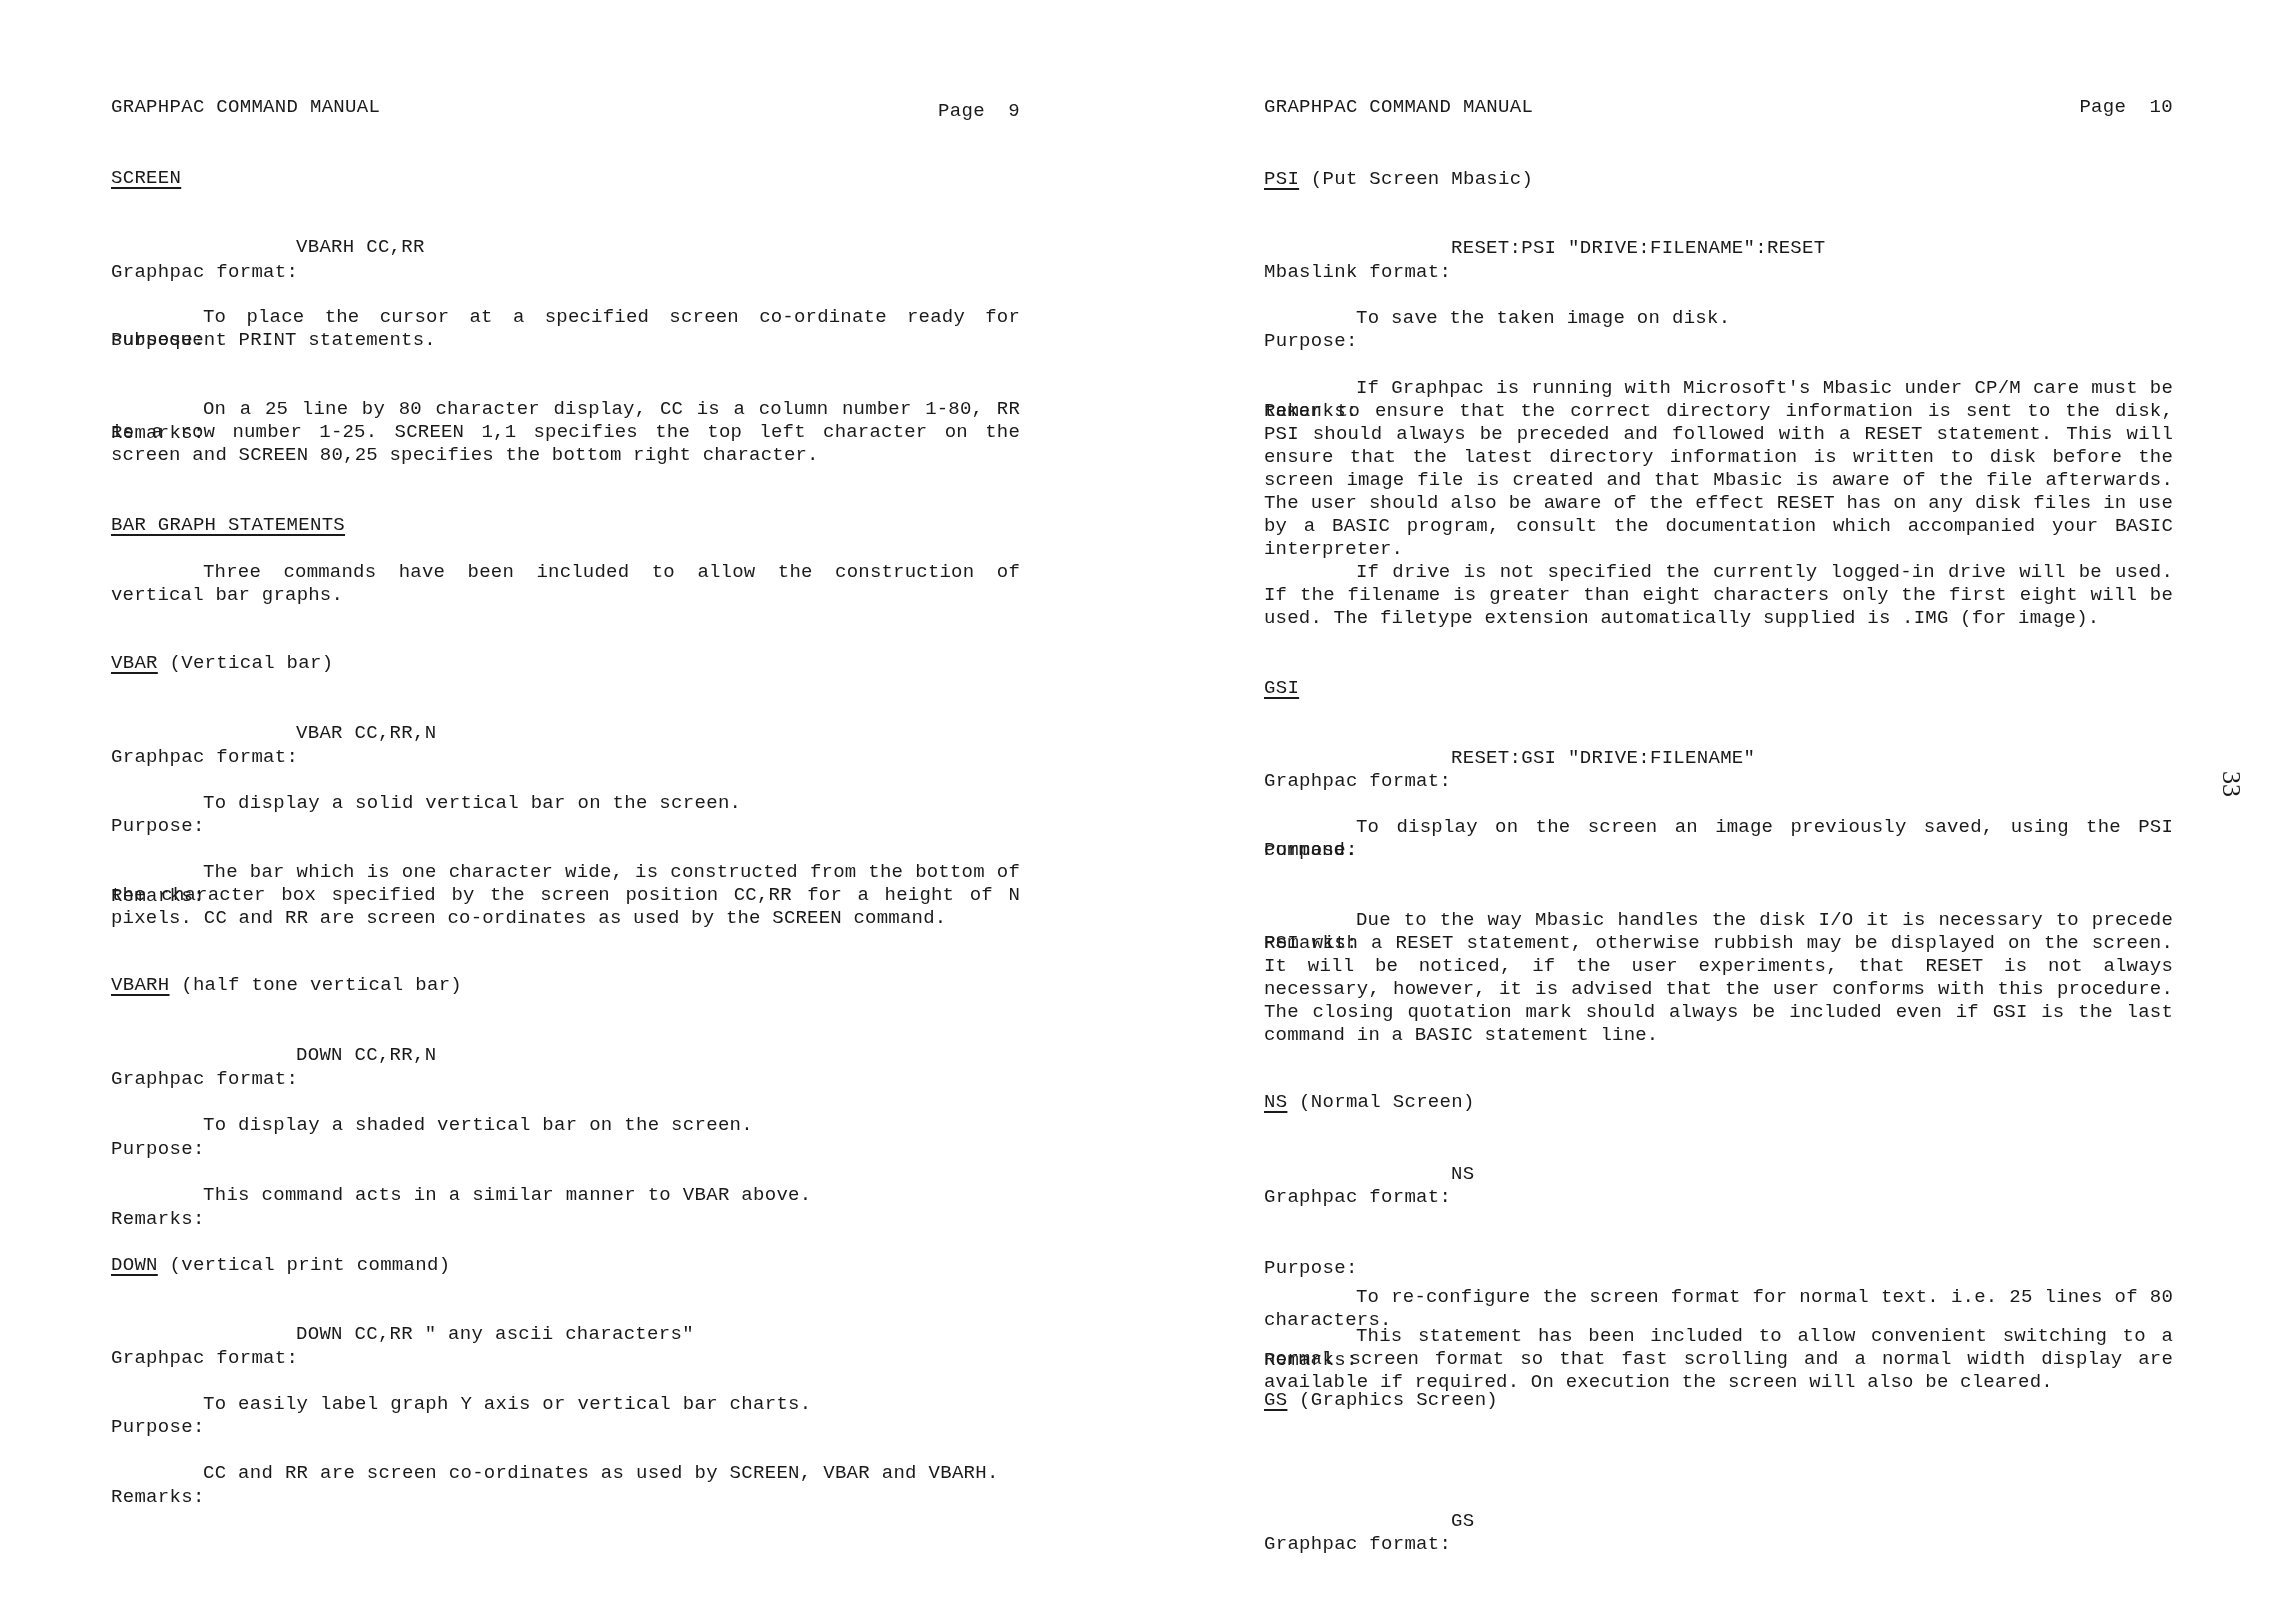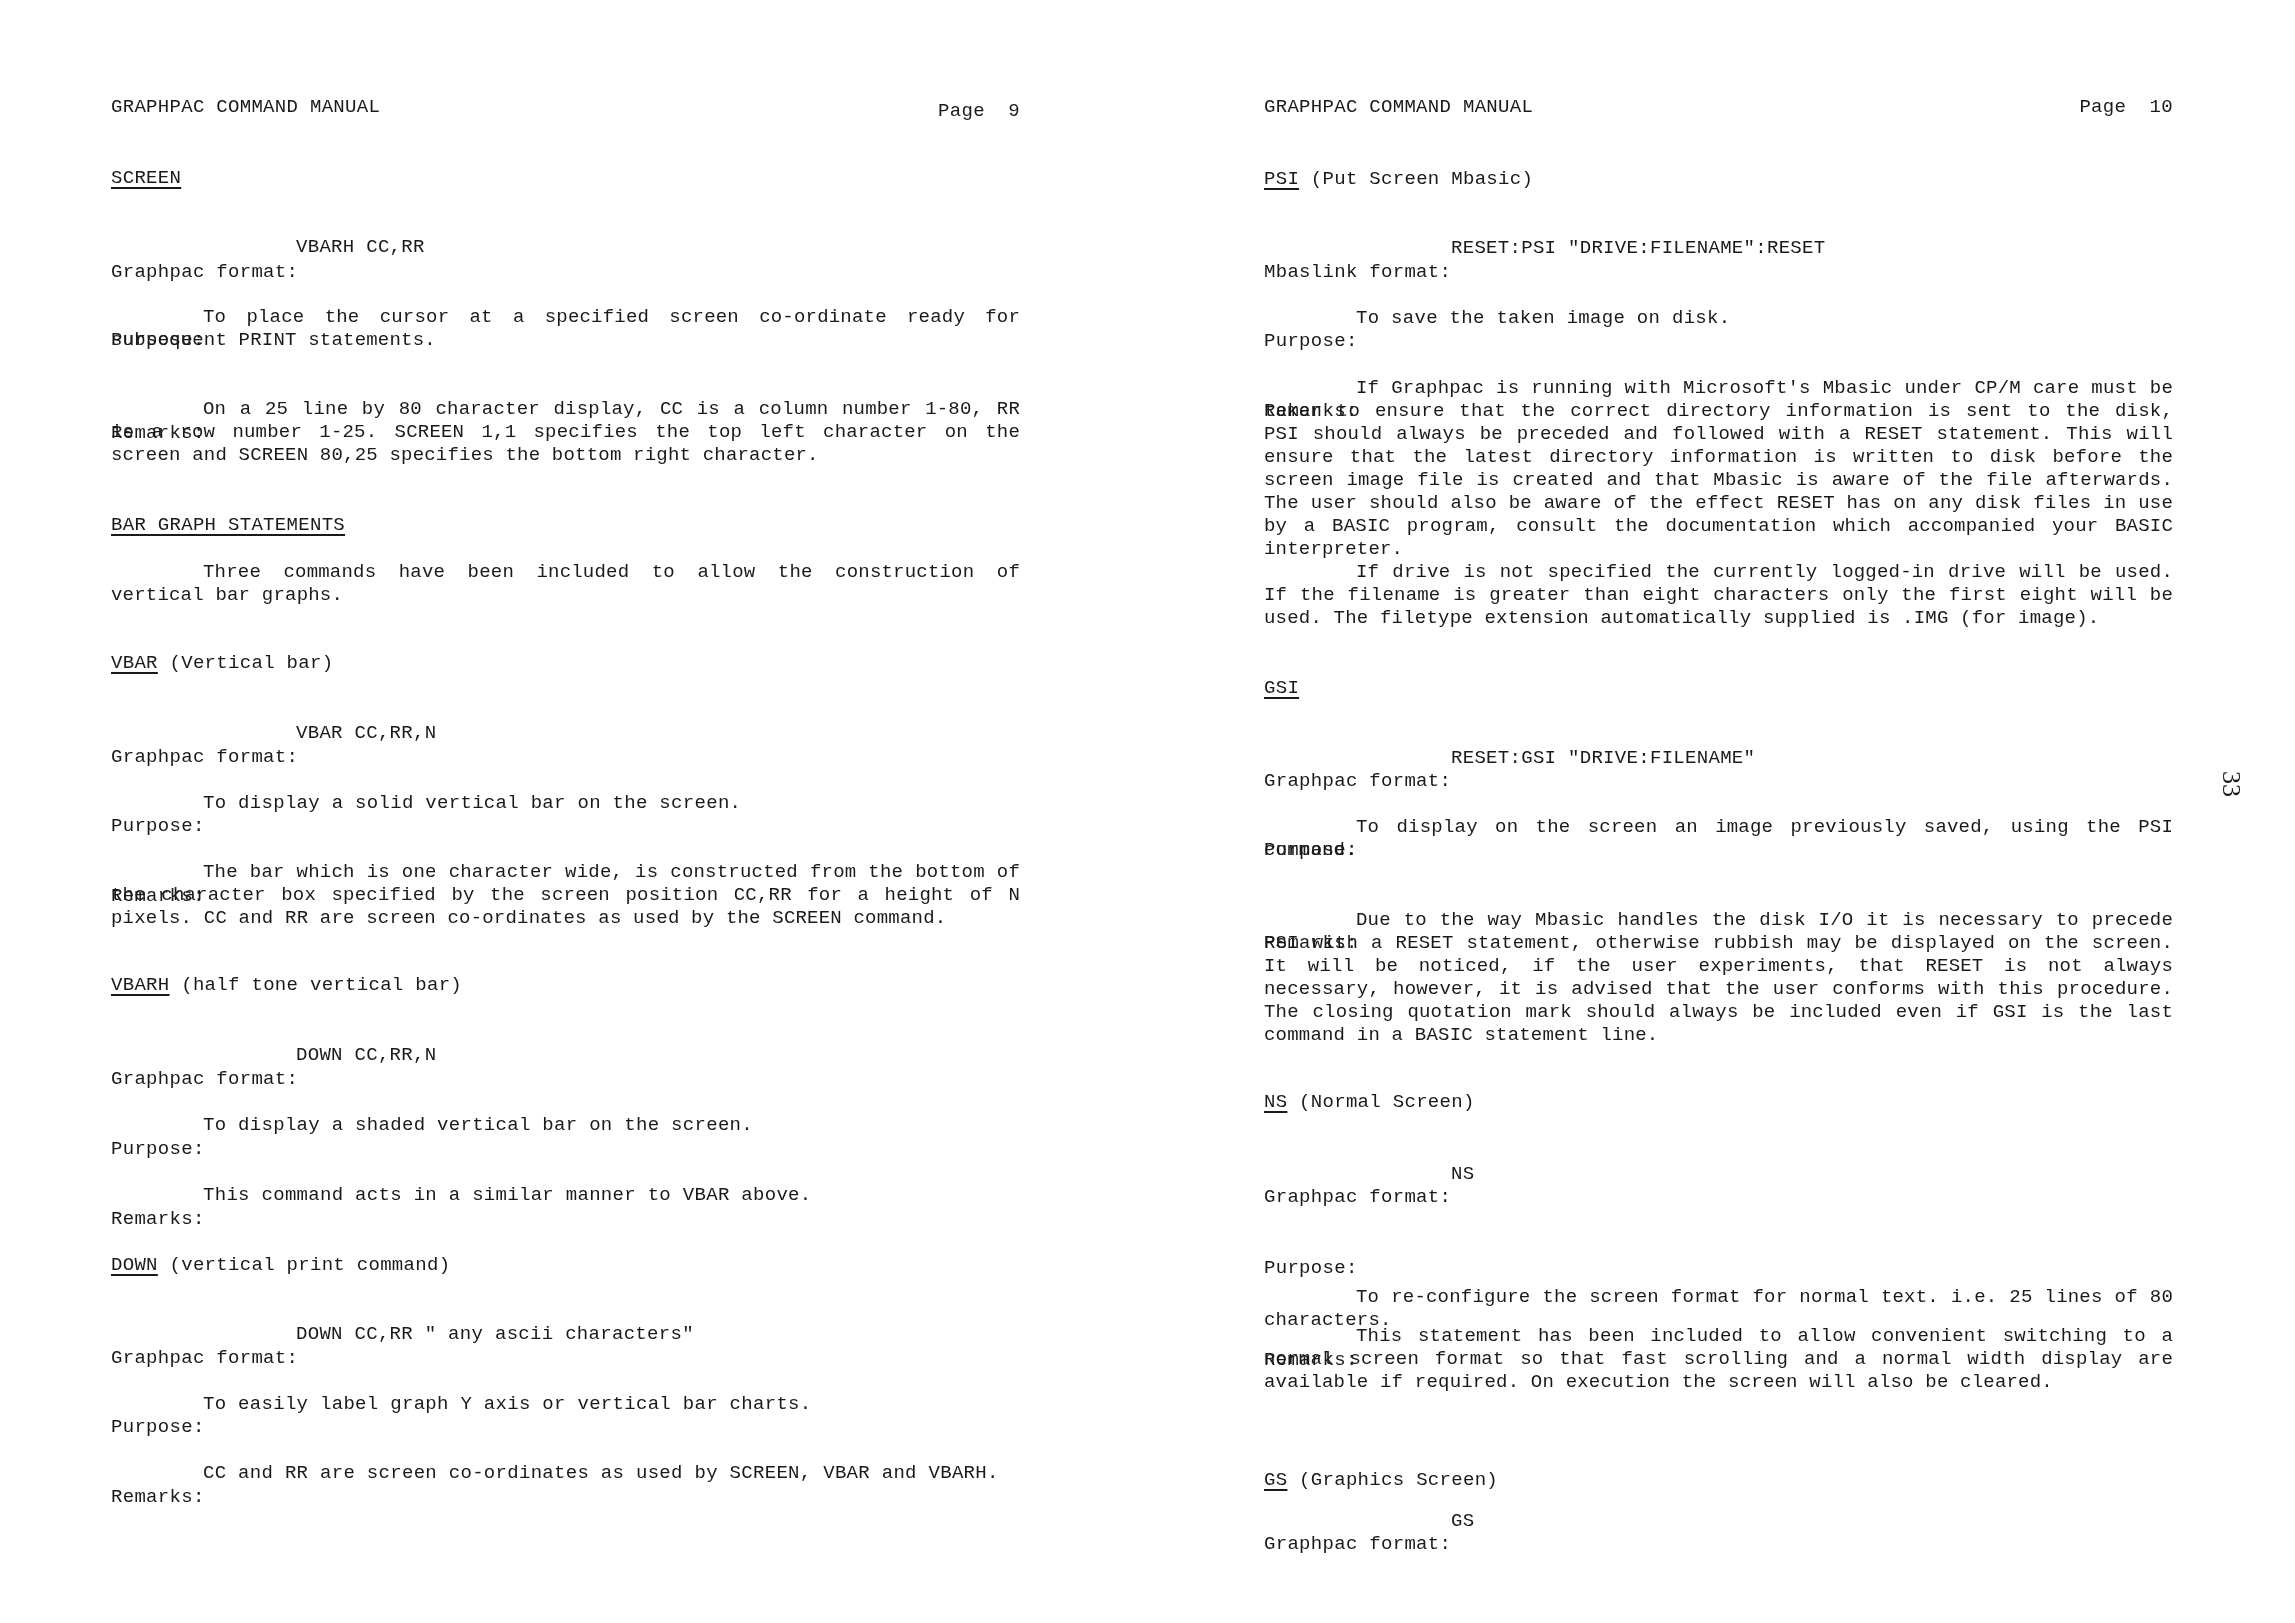--- a/index.html
+++ b/index.html
@@ -98,19 +98,19 @@
   <div class="justify" style="top:909px"><span class="indent"></span><span>Due to the way Mbasic handles the disk I/O it is necessary to precede PSI with a RESET statement, otherwise rubbish may be displayed on the screen. It will be noticed, if the user experiments, that RESET is not always necessary, however, it is advised that the user conforms with this procedure. The closing quotation mark should always be included even if GSI is the last command in a BASIC statement line.</span></div>
 
   <div class="heading" style="top:1091px"><span class="cmd">NS</span><span> (Normal Screen)</span></div>
   <div class="label" style="top:1139px">Graphpac format:</div>
   <div class="format" style="top:1163px">NS</div>
   <div class="label" style="top:1210px">Purpose:</div>
   <div class="justify" style="top:1286px"><span class="indent"></span><span>To re-configure the screen format for normal text. i.e. 25 lines of 80 characters.</span></div>
   <div class="label" style="top:1302px">Remarks:</div>
   <div class="justify" style="top:1325px"><span class="indent"></span><span>This statement has been included to allow convenient switching to a normal screen format so that fast scrolling and a normal width display are available if required. On execution the screen will also be cleared.</span></div>
 
-  <div class="heading" style="top:1469px"><span class="cmd">GS</span><span> (Graphics Screen)</span></div>
+  <div class="heading" style="top:1389px"><span class="cmd">GS</span><span> (Graphics Screen)</span></div>
   <div class="label" style="top:1486px">Graphpac format:</div>
   <div class="format" style="top:1510px">GS</div>
 </div>
 
 <div class="side-number">33</div>
 
 
 </body></html>

